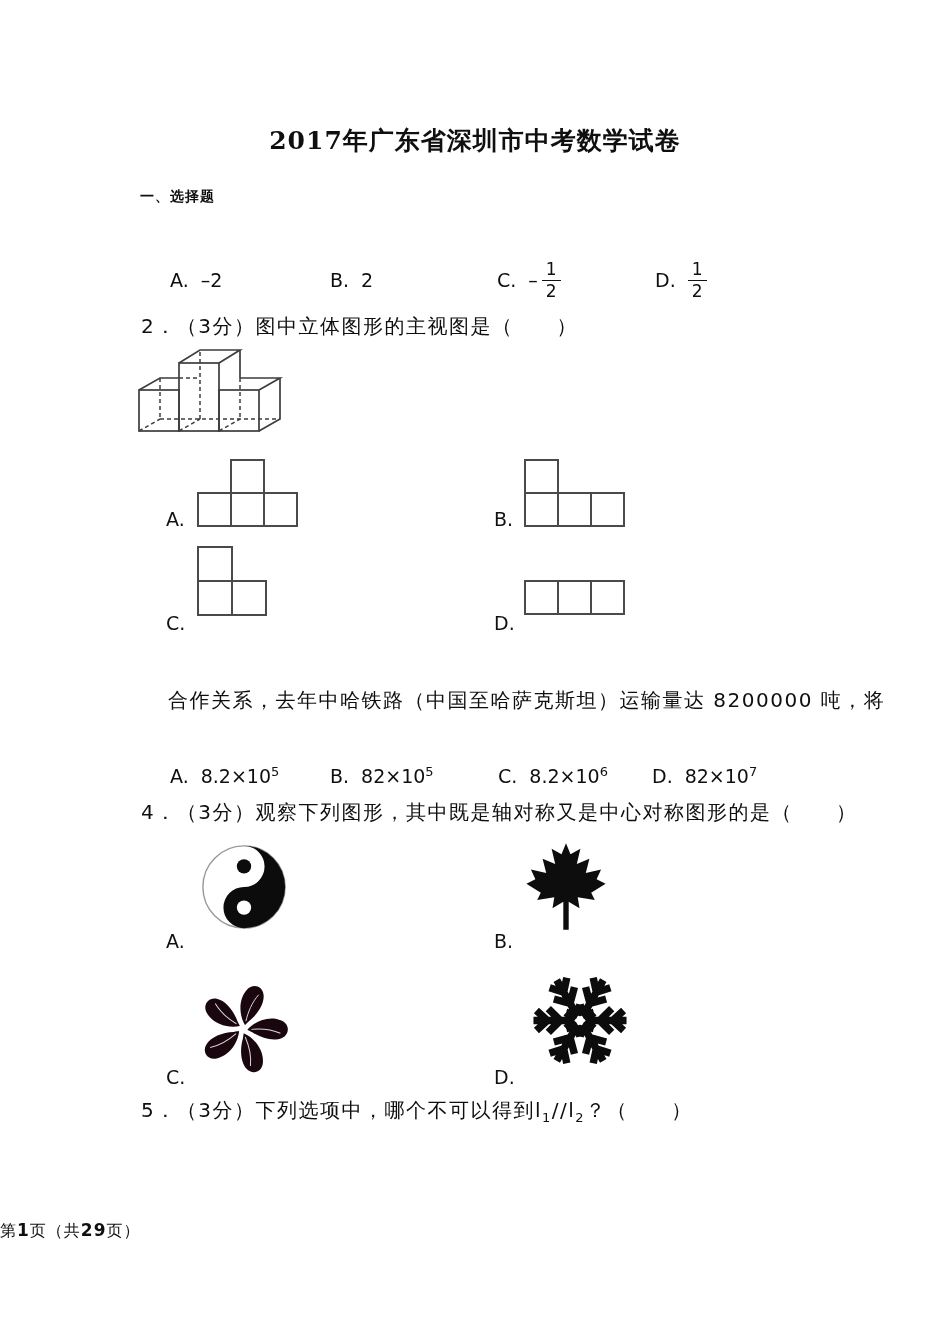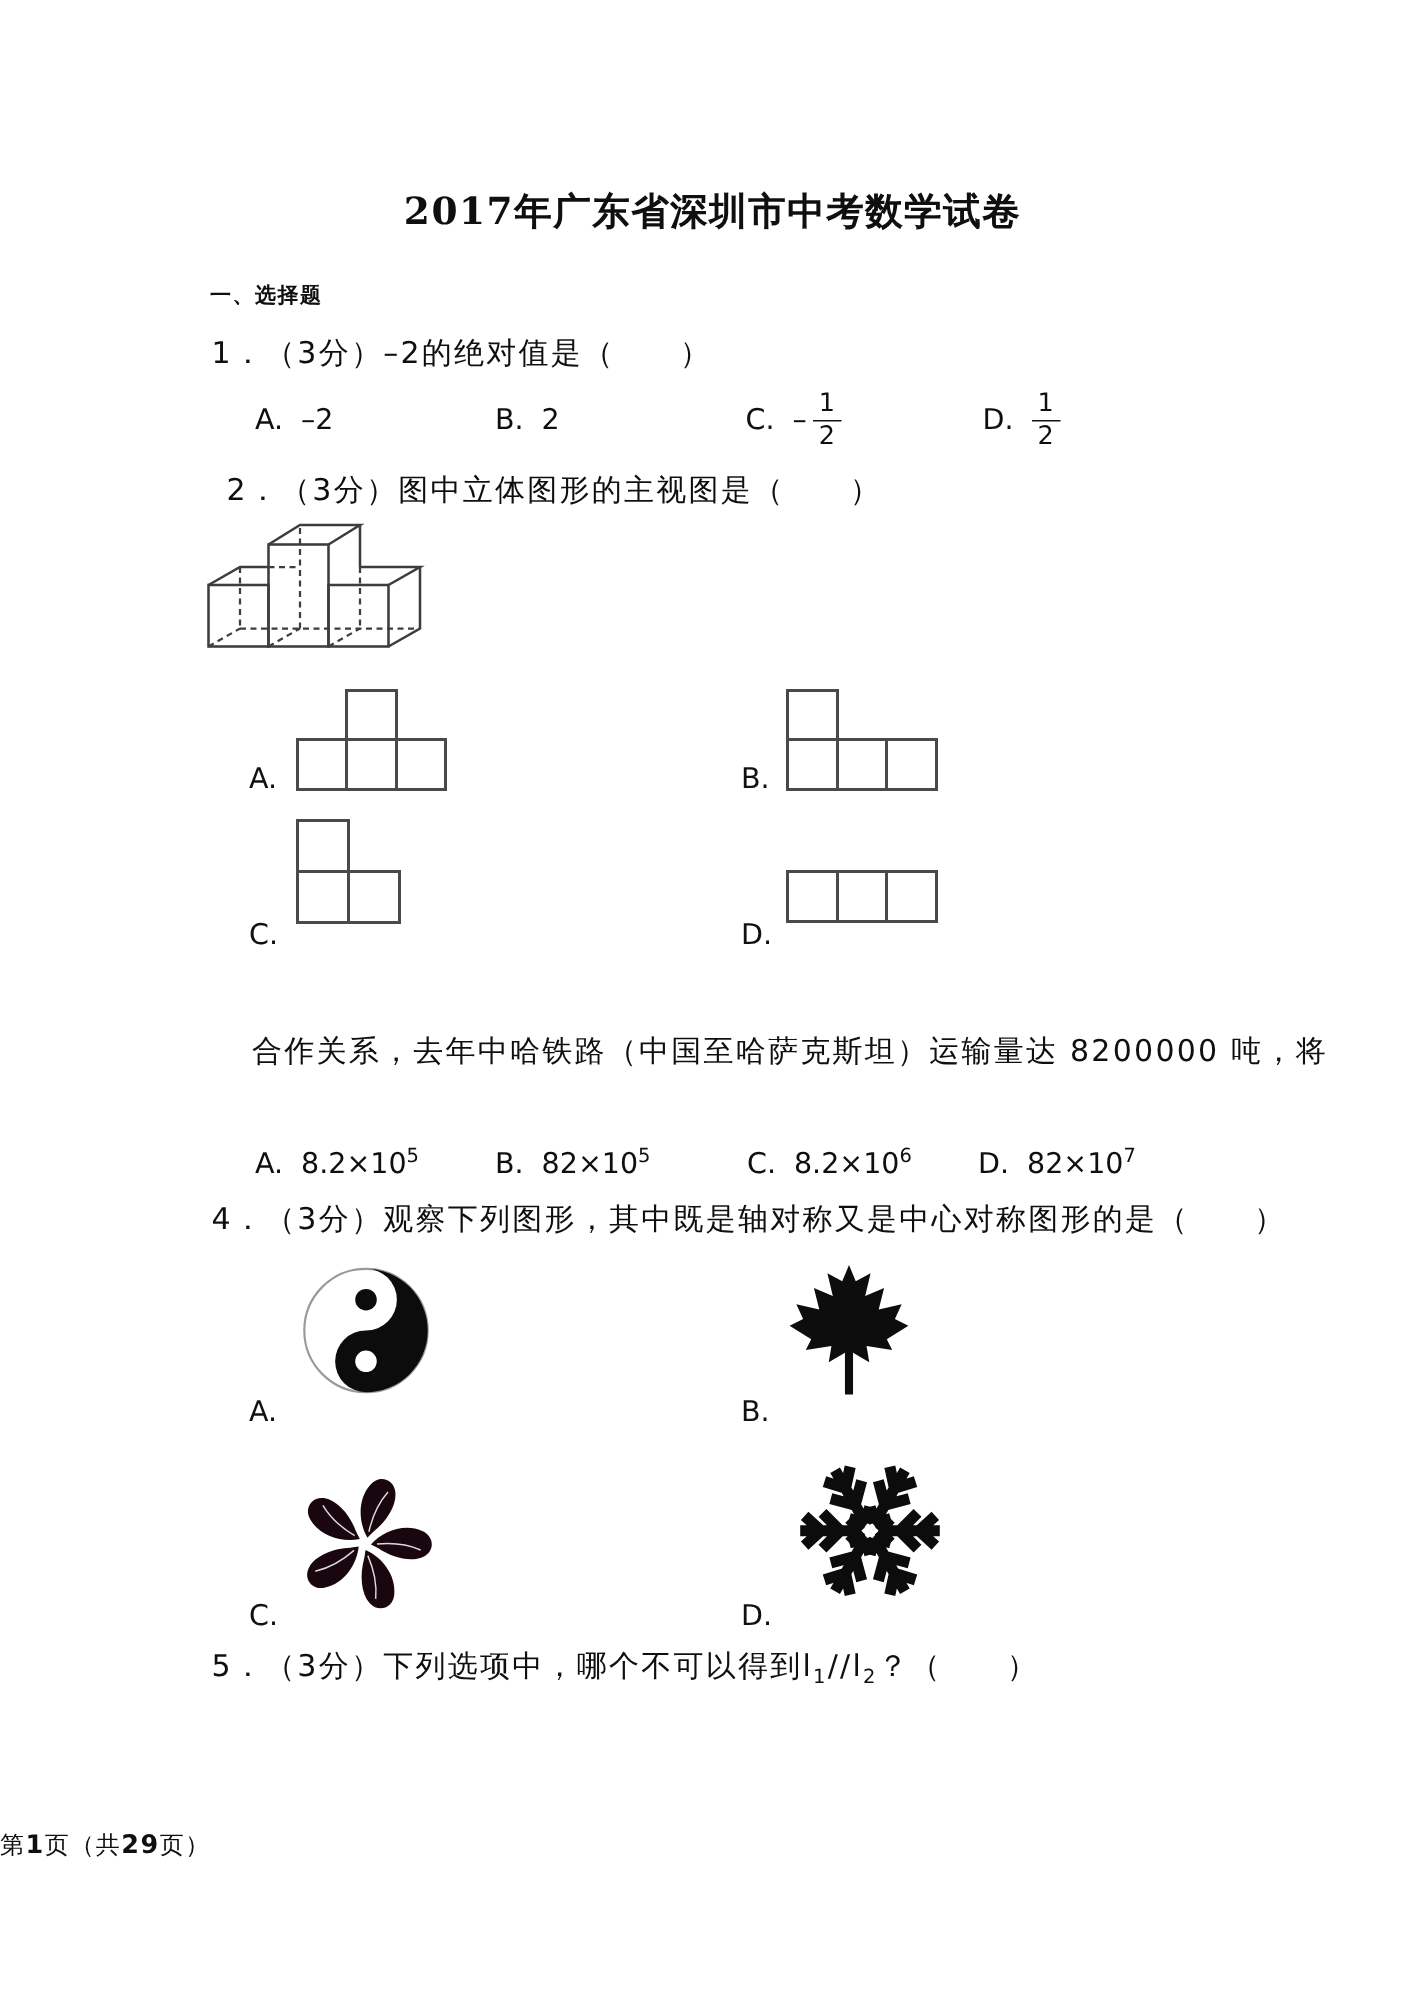--- a/index.html
+++ b/index.html
@@ -40,21 +40,20 @@
 </style>
 </head>
 <body>
 
 <div class="page">
 
   <div class="abs title">2017年广东省深圳市中考数学试卷</div>
 
   <div class="abs sec-heading">一、选择题</div>
 
-  <div class="abs stem" style="left:141px; top:222px;">1．（3分）–2的绝对值是（　　）</div>
 
   <div class="abs opt-row-item" style="left:170px; top:256px;">
     <span class="opt-label">A.</span>
     <span>–2</span>
   </div>
   <div class="abs opt-row-item" style="left:330px; top:256px;">
     <span class="opt-label">B.</span>
     <span>2</span>
   </div>
   <div class="abs opt-row-item" style="left:497px; top:256px;">
@@ -66,21 +65,21 @@
     </span>
   </div>
   <div class="abs opt-row-item" style="left:655px; top:256px;">
     <span class="opt-label">D.</span>
     <span class="frac">
       <span class="num">1</span>
       <span class="den">2</span>
     </span>
   </div>
 
-  <div class="abs stem" style="left:151px; top:313px;text-align:center;">2．（3分）图中立体图形的主视图是（　　）</div>
+  <div class="abs stem" style="left:141px; top:313px;text-align:center;">2．（3分）图中立体图形的主视图是（　　）</div>
 
   <svg class="abs" style="left:137px; top:346px;" width="150" height="92" viewBox="0 0 150 92" role="img">
     <g stroke="#3d3d3d" stroke-width="1.7" fill="none">
 
       <rect x="2" y="44" width="40" height="41"></rect>
       <rect x="42" y="17" width="40" height="68"></rect>
       <rect x="82" y="44" width="40" height="41"></rect>
 
       <path d="M42,17 L63,4 L103,4 L82,17"></path>
 

